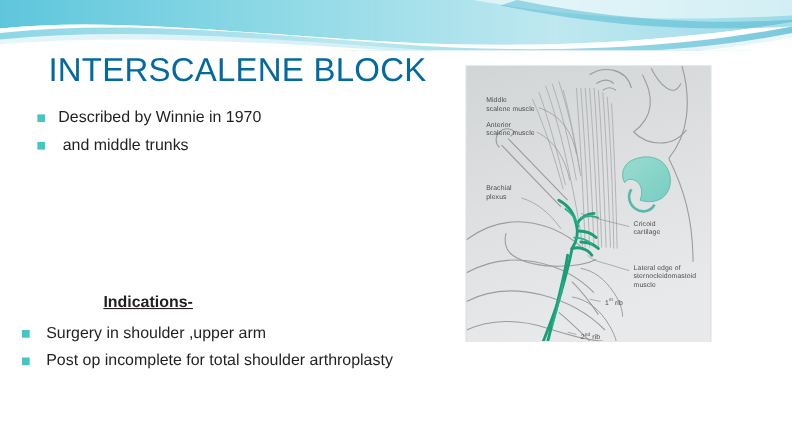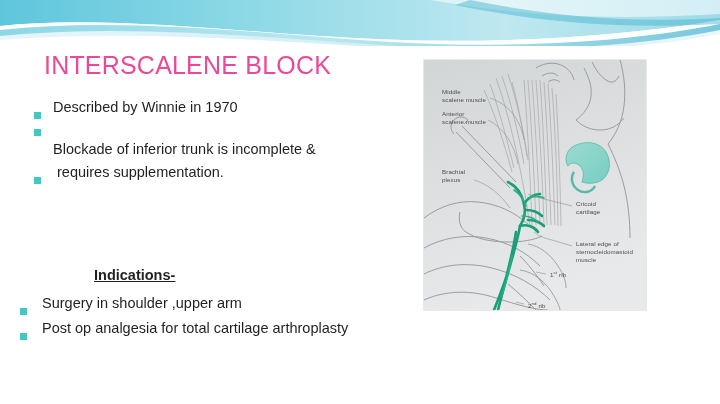--- a/index.html
+++ b/index.html
@@ -26,39 +26,39 @@
     height: 46px;
     overflow: hidden;
   }
   .header-wave svg { display: block; }
 
   
   .slide-title {
     position: absolute;
     left: 44px;
     top: 50px;
-    font-size: 25px;
+    font-size: 30px;
     line-height: 30px;
     letter-spacing: 0.2px;
-    color: #ec4899;
+    color: #0369a1;
     font-family: "Liberation Sans", sans-serif;
     font-weight: 400;
     white-space: nowrap;
   }
 
   
   .body-col {
     position: absolute;
     left: 34px;
     top: 96px;
     width: 392px;
   }
   .bullet-row {
     display: flex;
-    align-items: flex-end;
+    align-items: flex-start;
     margin-bottom: 2px;
   }
   .bullet-mark {
     flex: 0 0 auto;
     width: 7px;
     height: 7px;
     background: #45c7c0;
     margin-top: 8px;
     margin-right: 12px;
   }
@@ -161,43 +161,37 @@
     <div class="bullet-row">
       <span class="bullet-mark"></span>
       <span class="bullet-text">
         <span>Described by Winnie in  1970</span>
       </span>
     </div>
 
     <div class="bullet-row">
       <span class="bullet-mark"></span>
       <span class="bullet-text">
+        <span class="cont">and middle trunks</span>
       </span>
     </div>
 
-    <div class="bullet-row">
-      <span class="bullet-mark"></span>
-      <span class="bullet-text">
-        <span>Blockade of inferior trunk is incomplete &amp;</span>
-        <span class="cont">requires supplementation.</span>
-      </span>
-    </div>
 
   </div>
 
   <div class="indications">Indications-</div>
 
   <div class="ind-col">
     <div class="bullet-row">
       <span class="bullet-mark"></span>
       <span class="bullet-text"> Surgery in shoulder ,upper arm</span>
     </div>
     <div class="bullet-row">
       <span class="bullet-mark"></span>
-      <span class="bullet-text"> Post op analgesia for total cartilage arthroplasty</span>
+      <span class="bullet-text"> Post op incomplete for total shoulder arthroplasty</span>
     </div>
   </div>
 
   <div class="figure">
     <svg width="222" height="250" viewBox="0 0 222 250" xmlns="http://www.w3.org/2000/svg">
       <defs>
         <linearGradient id="bgFig" x1="0" y1="0" x2="0.3" y2="1">
           <stop offset="0%" stop-color="#d2d5d6"></stop>
           <stop offset="45%" stop-color="#dcdedf"></stop>
           <stop offset="100%" stop-color="#e7e9ea"></stop>

